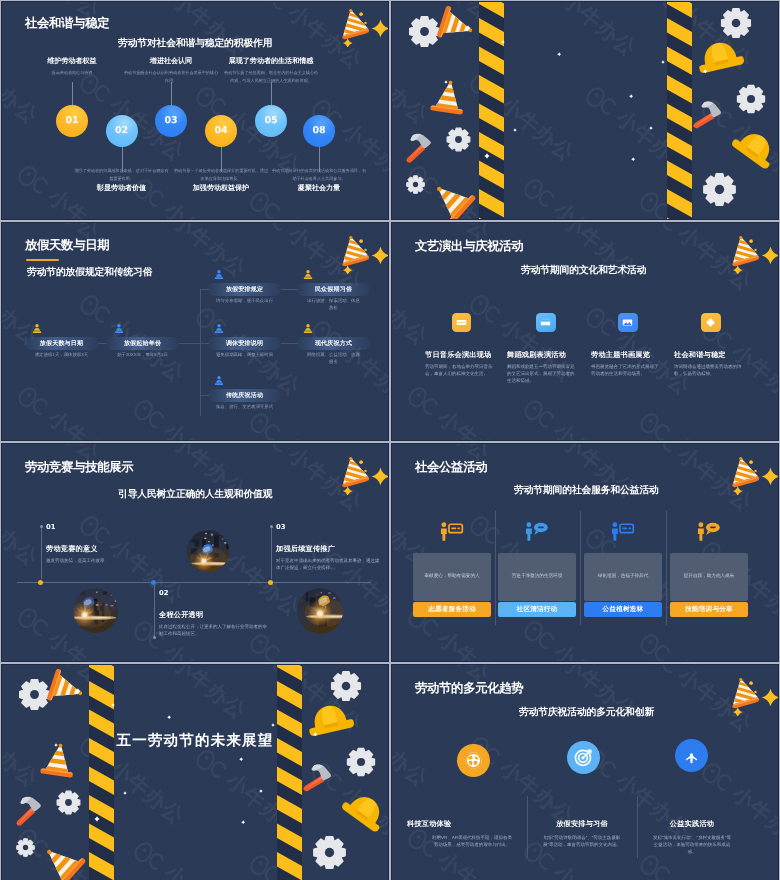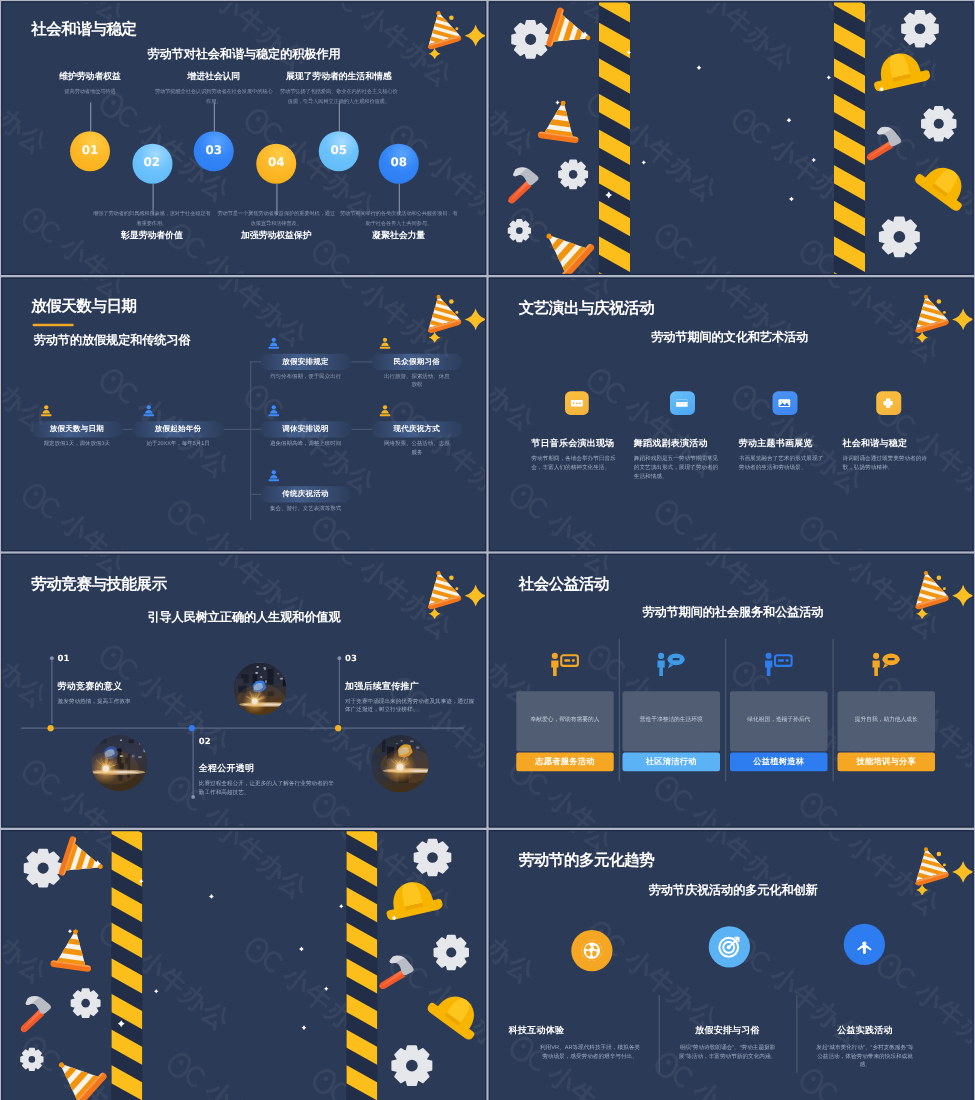--- a/index.html
+++ b/index.html
@@ -1725,20 +1725,21 @@
           <div class="dec" style="left:239.8px;top:155.8px;width:4.4px;height:4.4px;z-index:2;">
             <svg viewBox="0 0 22 22">
               <path d="M 11.00 1.00 Q 13.60 8.40 21.00 11.00 Q 13.60 13.60 11.00 21.00 Q 8.40 13.60 1.00 11.00 Q 8.40 8.40 11.00 1.00 Z" fill="#ffffff"></path>
             </svg>
           </div>
           <div class="dec" style="left:258px;top:125px;width:4px;height:4px;z-index:2;">
             <svg viewBox="0 0 22 22">
               <path d="M 11.00 1.00 Q 13.60 8.40 21.00 11.00 Q 13.60 13.60 11.00 21.00 Q 8.40 13.60 1.00 11.00 Q 8.40 8.40 11.00 1.00 Z" fill="#ffffff"></path>
             </svg>
           </div>
+          <div class="bigtitle" style="top:68px">五一劳动节的未来展望</div>
         </div>
       </div>
     </div>
   <div class="slide">
       <div class="sld" id="s8">
         <div class="wm">
           <div class="wmi" style="left:-80px;top:-65px">
             <span class="tx">小牛办公</span>
           </div>
           <div class="wmi" style="left:36px;top:-52px">

